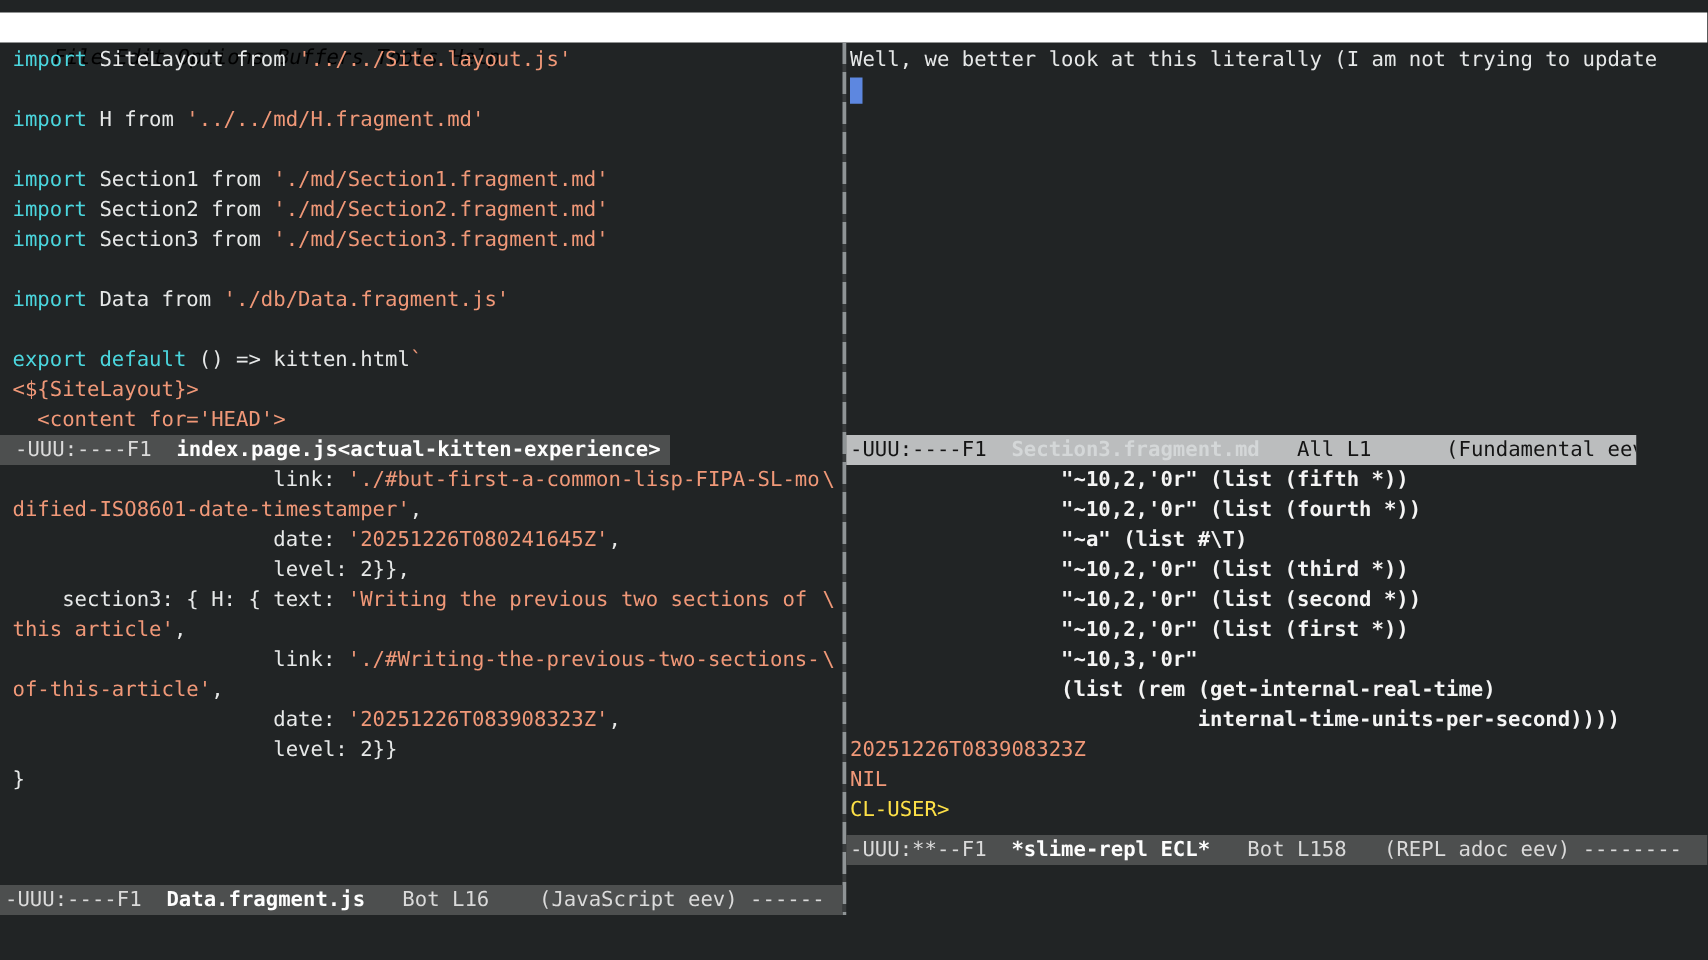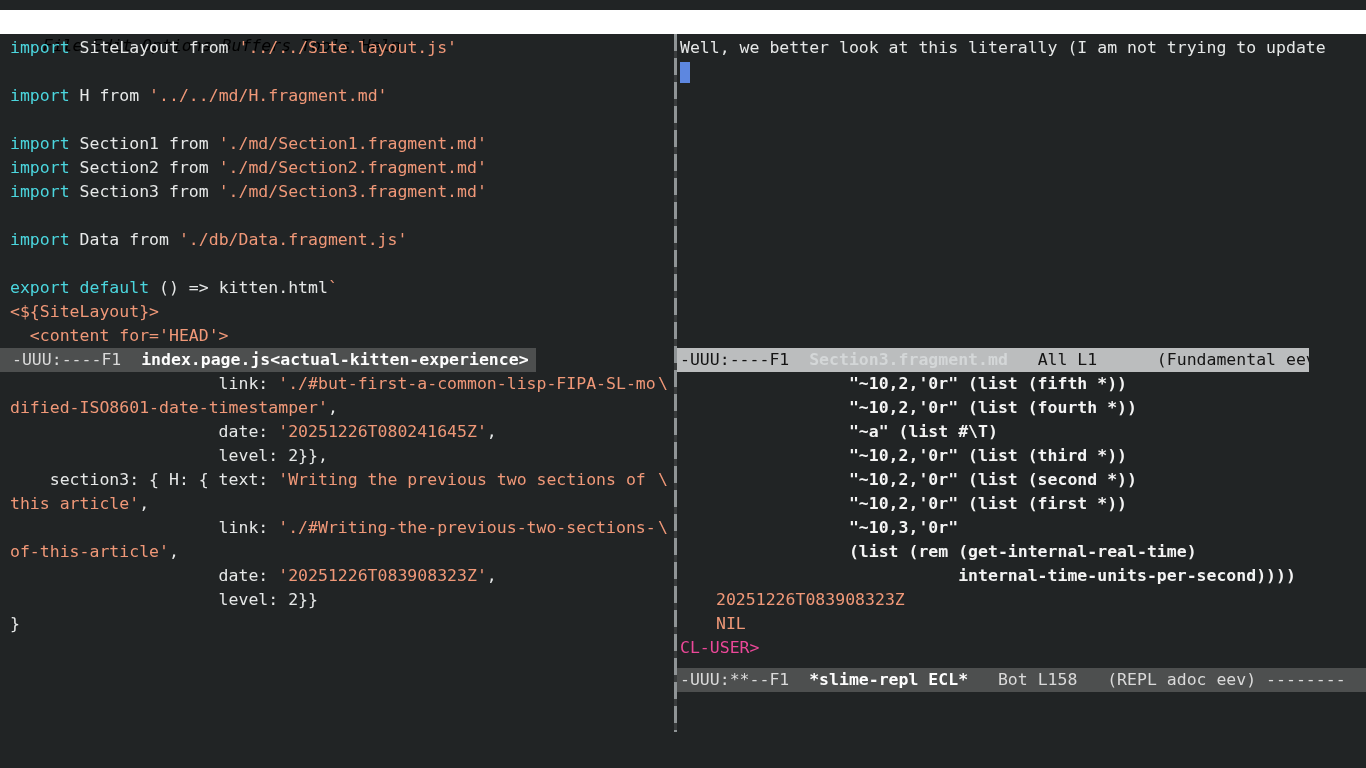--- a/index.html
+++ b/index.html
@@ -17,22 +17,22 @@
   .pane-tr { left:677px; top:34px;  width:792px; height:314px; padding:2px 0 0 3px; }
   .pane-bl { left:0;   top:372px; width:674px; height:336px; padding:0 0 0 10px;border-radius:26px; }
   .pane-br { left:677px; top:372px; width:689px; height:336px; padding:0 0 0 3px; }
 
   .row { position:relative; height:24px; white-space:pre; }
 
   .tok-kw     { color:#4bd6de; }
   .tok-def    { color:#e6e8e8; }
   .tok-str    { color:#f09878; }
   .tok-bold   { color:#f4f4f4; font-weight:bold; }
-  .tok-out    { color:#f09878;margin-left:36px; }
-  .tok-prompt { color:#ec4899;text-align:center; }
+  .tok-out    { color:#f09878; }
+  .tok-prompt { color:#fde047;text-align:center; }
 
   .wrap-char { position:absolute; right:6px; top:0; }
   .wrap-def  { color:#e6e8e8; }
   .wrap-str  { color:#f09878; }
 
   .cursor-block { display:inline-block; width:10px; height:21px; background:#5d87e0;
                   vertical-align:text-bottom; transform:translateY(2px); }
 
   .mode-line { position:absolute; height:24px; white-space:pre; overflow:hidden; }
   .ml-dark  { background:#4d4f4f; color:#dadada; }
@@ -62,18 +62,19 @@
   <div class="pane pane-tr"><div class="row"><span class="tok-def">Well, we better look at this literally (I am not trying to update </span><span class="wrap-char wrap-def">\</span></div><div class="row"><span class="cursor-block"></span></div></div>
   <div class="pane pane-bl"><div class="row"><span class="tok-def">                     link: </span><span class="tok-str">'./#but-first-a-common-lisp-FIPA-SL-mo</span><span class="wrap-char wrap-str">\</span></div><div class="row"><span class="tok-str">dified-ISO8601-date-timestamper'</span><span class="tok-def">,</span></div><div class="row"><span class="tok-def">                     date: </span><span class="tok-str">'20251226T080241645Z'</span><span class="tok-def">,</span></div><div class="row"><span class="tok-def">                     level: 2}},</span></div><div class="row"><span class="tok-def">    section3: { H: { text: </span><span class="tok-str">'Writing the previous two sections of </span><span class="wrap-char wrap-str">\</span></div><div class="row"><span class="tok-str">this article'</span><span class="tok-def">,</span></div><div class="row"><span class="tok-def">                     link: </span><span class="tok-str">'./#Writing-the-previous-two-sections-</span><span class="wrap-char wrap-str">\</span></div><div class="row"><span class="tok-str">of-this-article'</span><span class="tok-def">,</span></div><div class="row"><span class="tok-def">                     date: </span><span class="tok-str">'20251226T083908323Z'</span><span class="tok-def">,</span></div><div class="row"><span class="tok-def">                     level: 2}}</span></div><div class="row"><span class="tok-def">}</span></div></div>
   <div class="pane pane-br"><div class="row"><span class="tok-bold">                 "~10,2,'0r" (list (fifth *))</span></div><div class="row"><span class="tok-bold">                 "~10,2,'0r" (list (fourth *))</span></div><div class="row"><span class="tok-bold">                 "~a" (list #\T)</span></div><div class="row"><span class="tok-bold">                 "~10,2,'0r" (list (third *))</span></div><div class="row"><span class="tok-bold">                 "~10,2,'0r" (list (second *))</span></div><div class="row"><span class="tok-bold">                 "~10,2,'0r" (list (first *))</span></div><div class="row"><span class="tok-bold">                 "~10,3,'0r"</span></div><div class="row"><span class="tok-bold">                 (list (rem (get-internal-real-time)</span></div><div class="row"><span class="tok-bold">                            internal-time-units-per-second))))</span></div><div class="row"><span class="tok-out">20251226T083908323Z</span></div><div class="row"><span class="tok-out">NIL</span></div><div class="row"><span class="tok-prompt">CL-USER&gt;</span></div></div>
 
   <div class="v-divider"></div>
 
   <div class="mode-line ml-dark ml-1"><span>-UUU:----F1  </span><span class="ml-name-dark">index.page.js&lt;actual-kitten-experience&gt;</span><span>   Top L7</span></div>
 
   <div class="mode-line ml-light ml-2"><span>-UUU:----F1  </span><span class="ml-name-light">Section3.fragment.md</span><span>   All L1      (Fundamental eev) --</span></div>
 
+  <div class="mode-line ml-dark ml-3"><span>-UUU:----F1  </span><span class="ml-name-dark">Data.fragment.js</span><span>   Bot L16    (JavaScript eev) ------</span></div>
 
   <div class="mode-line ml-dark ml-4"><span>-UUU:**--F1  </span><span class="ml-name-dark">*slime-repl ECL*</span><span>   Bot L158   (REPL adoc eev) --------</span></div>
 
   <div class="echo-area"></div>
 
 </div>
 
 </body></html>

